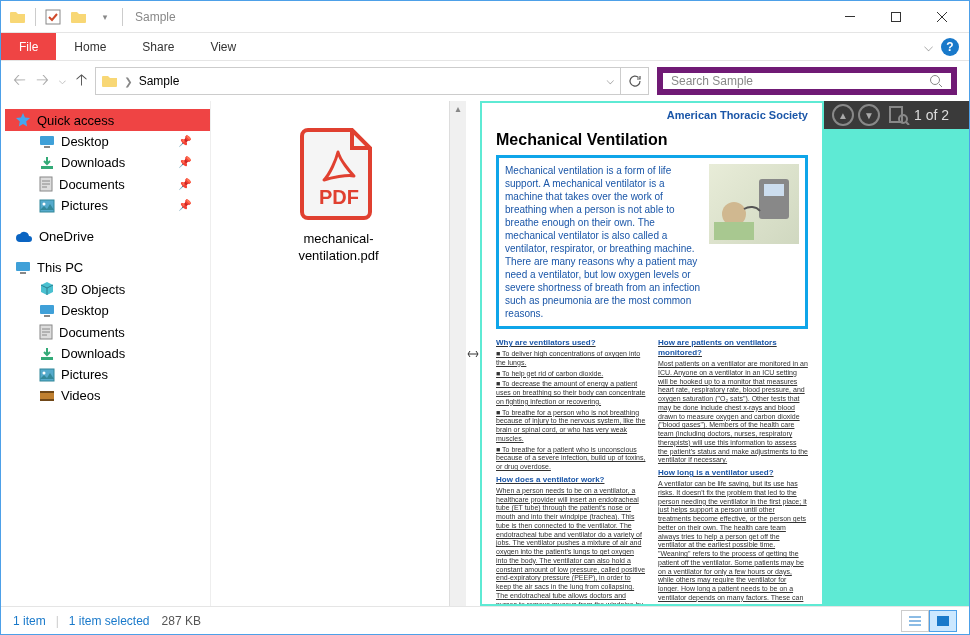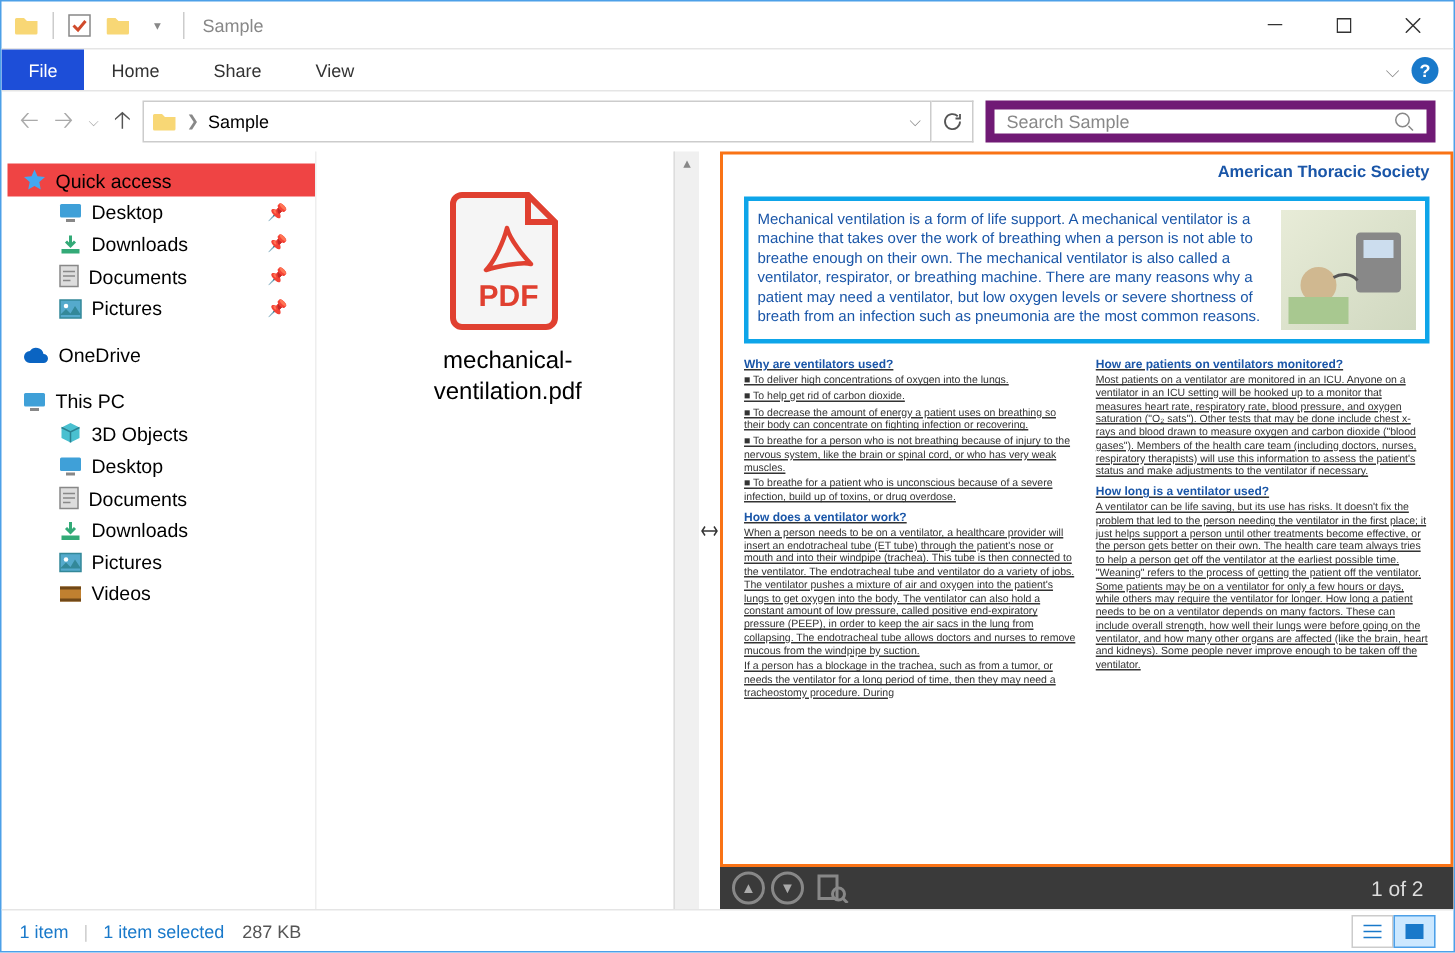--- a/index.html
+++ b/index.html
@@ -5,21 +5,21 @@
 * { margin:0; padding:0; box-sizing:border-box; font-family:"Segoe UI",Arial,sans-serif; }
 body { background:#fff; width:970px; height:635px; position:relative; border:1px solid #4da0e8; overflow:hidden; }
 .titlebar { height:32px; display:flex; align-items:center; padding:0 4px; border-bottom:1px solid #e5e5e5; }
 .titlebar .icon-small { width:18px; height:18px; margin:0 4px; display:flex; align-items:center; justify-content:center; }
 .titlebar .sep { width:1px; height:18px; background:#ccc; margin:0 4px; }
 .titlebar .title { color:#888; font-size:12px; margin-left:8px; }
 .win-controls { margin-left:auto; display:flex; }
 .win-btn { width:46px; height:30px; display:flex; align-items:center; justify-content:center; color:#555; }
 .ribbon-tabs { height:28px; display:flex; align-items:stretch; border-bottom:1px solid #e5e5e5; }
 .ribbon-tab { padding:0 18px; display:flex; align-items:center; font-size:12px; color:#333; }
-.ribbon-tab.file { background:#1d4ed8; color:#fff; }
+.ribbon-tab.file { background:#ef4444; color:#fff; }
 .ribbon-right { margin-left:auto; display:flex; align-items:center; padding-right:10px; gap:8px; }
 .help-circle { width:18px; height:18px; border-radius:50%; background:#1979ca; color:#fff; display:flex; align-items:center; justify-content:center; font-size:12px; font-weight:bold; }
 .navrow { height:40px; display:flex; align-items:center; padding:6px 12px; gap:8px; }
 .nav-arrows { display:flex; gap:10px; align-items:center; color:#aaa; }
 .nav-arrows .enabled { color:#555; }
 .addrbar { flex:1; height:28px; border:1px solid #ccc; display:flex; align-items:center; padding:0 6px; gap:6px; font-size:12px; }
 .addrbar .chev { color:#888; font-size:10px; }
 .refresh { width:28px; height:28px; border:1px solid #ccc; border-left:none; display:flex; align-items:center; justify-content:center; }
 .searchbox { width:300px; height:28px; border:6px solid #701a75; display:flex; align-items:center; padding:0 8px; font-size:12px; color:#888; }
 .searchbox .mag { margin-left:auto; }
@@ -27,23 +27,23 @@
 .nav-pane { width:210px; border-right:1px solid #eee; overflow-y:auto; position:relative; padding:8px 0 8px 4px; }
 .nav-pane::-webkit-scrollbar { width:16px; }
 .tree-item { display:flex; align-items:center; padding:3px 4px 3px 10px; font-size:13px; gap:6px; cursor:default; }
 .tree-item.sub { padding-left:34px; }
 .tree-item .pin { margin-left:auto; color:#888; font-size:11px; padding-right:14px; }
 .tree-item.selected { background:#ef4444; }
 .tree-spacer { height:10px; }
 .content { flex:0 0 255px; display:flex; flex-direction:column; align-items:center; padding-top:22px; position:relative; }
 .scrollbar-fake { position:absolute; right:0; top:0; width:17px; height:100%; background:#f0f0f0; border-left:1px solid #ddd; }
 .file-icon { width:90px; height:100px; display:flex; flex-direction:column; align-items:center; justify-content:center; }
-.file-label { font-size:16px; text-align:center; margin-top:8px; max-width:140px; line-height:1.3; }
+.file-label { font-size:13px; text-align:center; margin-top:8px; max-width:140px; line-height:1.3; }
 .resize-handle { width:14px; display:flex; align-items:center; justify-content:center; cursor:ew-resize; }
-.preview { flex:1; background:#f97316; display:flex; flex-direction:column; position:relative; overflow:hidden; }
+.preview { flex:1; background:#5eead4; display:flex; flex-direction:row; position:relative; overflow:hidden; }
 .preview-doc { flex:1; margin:2px; background:#fff; overflow:hidden; display:flex; flex-direction:column; font-size:8px; }
 .doc-header { text-align:right; color:#1a56a8; padding:6px 14px 2px; font-size:11px; font-weight:600; }
 .doc-band { background:#163e7c; color:#fff; padding:5px 14px; text-align:right; font-size:11px; font-weight:bold; }
 .doc-band .it { font-style:italic; color:#b8d4ff; }
 .doc-body { padding:8px 14px; display:flex; flex-direction:column; overflow:hidden; }
 .doc-title { font-size:16px; font-weight:600; margin-bottom:6px; }
 .doc-intro-box { border:3px solid #0ea5e9; padding:6px; display:flex; gap:8px; margin-bottom:6px; }
 .doc-intro-text { color:#1a56a8; font-size:10px; line-height:1.3; flex:1; }
 .doc-illust { width:90px; height:80px; background:linear-gradient(135deg,#e8ecd8,#d0d8c0); flex-shrink:0; position:relative; }
 .doc-cols { display:flex; gap:12px; font-size:7px; line-height:1.25; color:#333; }
@@ -272,20 +272,21 @@
   <div class="resize-handle">
     <svg width="14" height="14" viewBox="0 0 14 14">
         <path d="M2 7h10M4 4l-2 3 2 3M10 4l2 3-2 3" stroke="#333" fill="none"></path>
       </svg>
   </div>
 
   <div class="preview">
     <div class="preview-doc">
       <div class="doc-header">American Thoracic Society</div>
       <div class="doc-body">
+        <div class="doc-title">Mechanical Ventilation</div>
         <div class="doc-intro-box">
           <div class="doc-intro-text">Mechanical ventilation is a form of life support. A mechanical ventilator is a machine that takes over the work of breathing when a person is not able to breathe enough on their own. The mechanical ventilator is also called a ventilator, respirator, or breathing machine. There are many reasons why a patient may need a ventilator, but low oxygen levels or severe shortness of breath from an infection such as pneumonia are the most common reasons.</div>
           <div class="doc-illust">
             <svg width="90" height="80" viewBox="0 0 90 80">
                 <rect x="50" y="15" width="30" height="40" fill="#888" rx="3"></rect>
                 <rect x="55" y="20" width="20" height="12" fill="#cde"></rect>
                 <circle cx="25" cy="50" r="12" fill="#d0b890"></circle>
                 <rect x="5" y="58" width="40" height="18" fill="#a8c890"></rect>
                 <path d="M35 45c5-3 12-3 16 2" stroke="#555" fill="none" stroke-width="2"></path>
               </svg>

